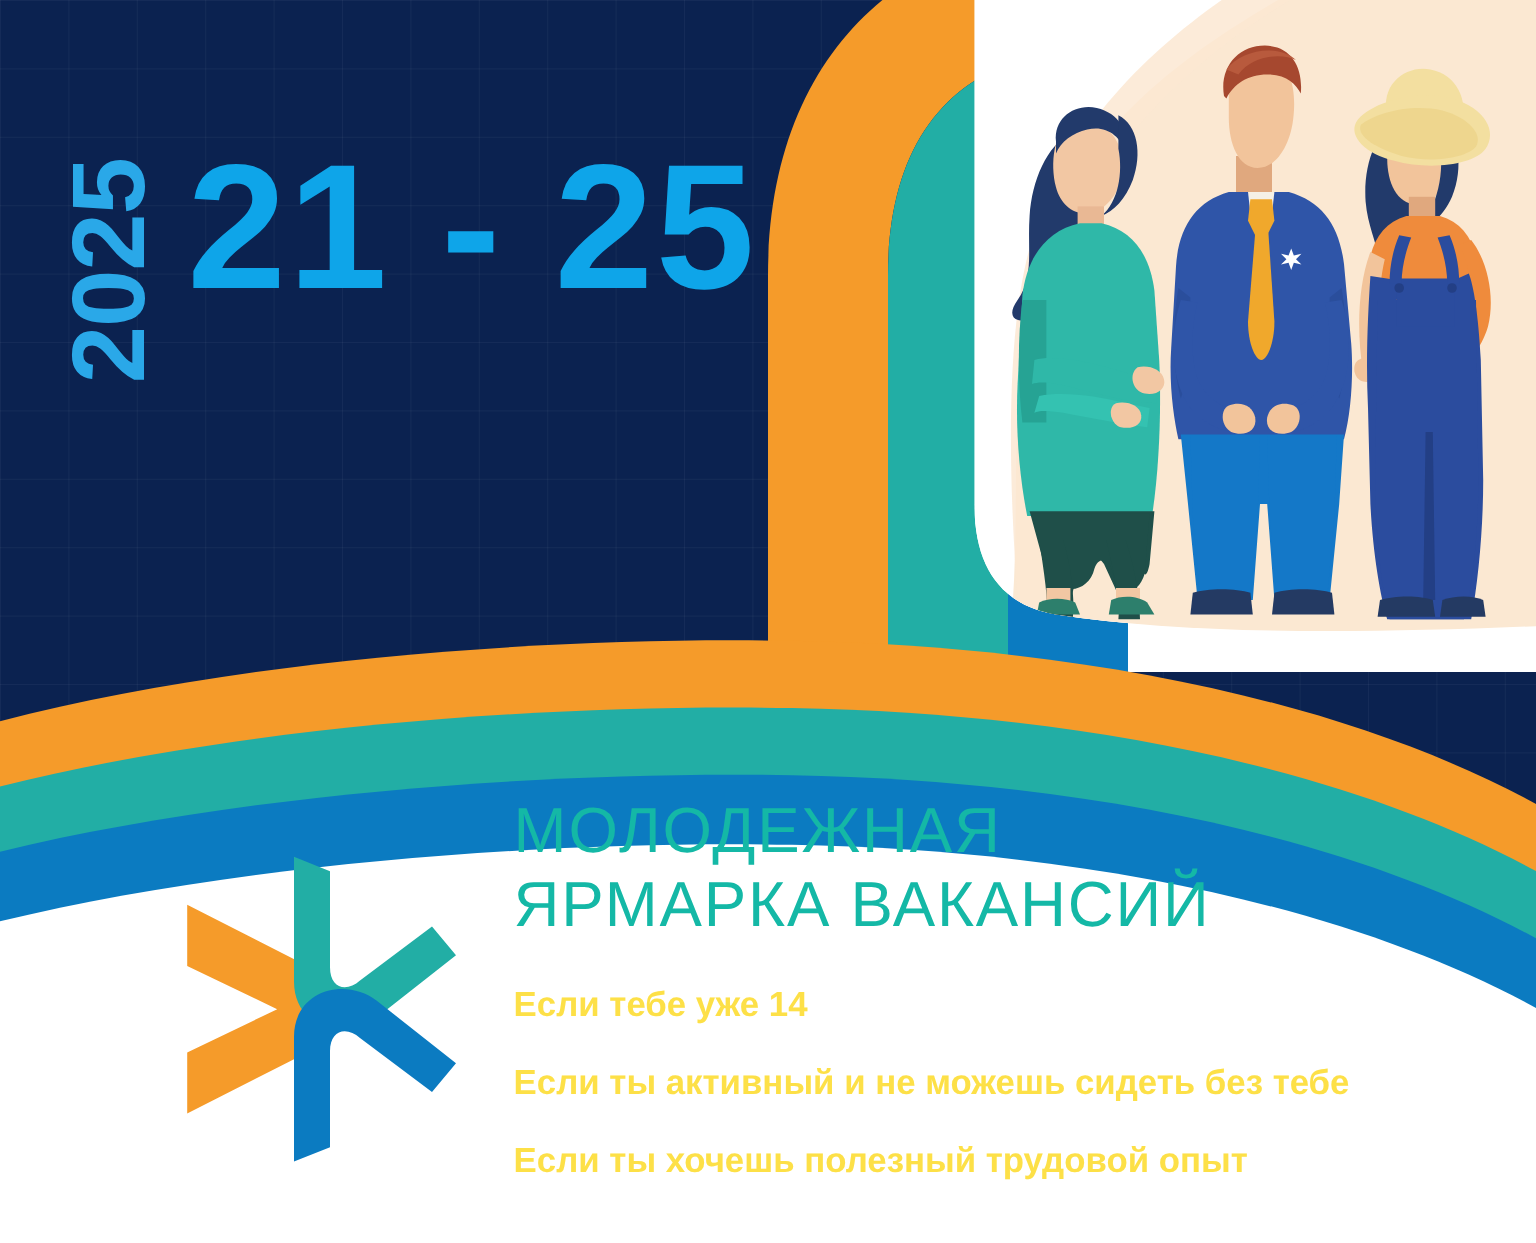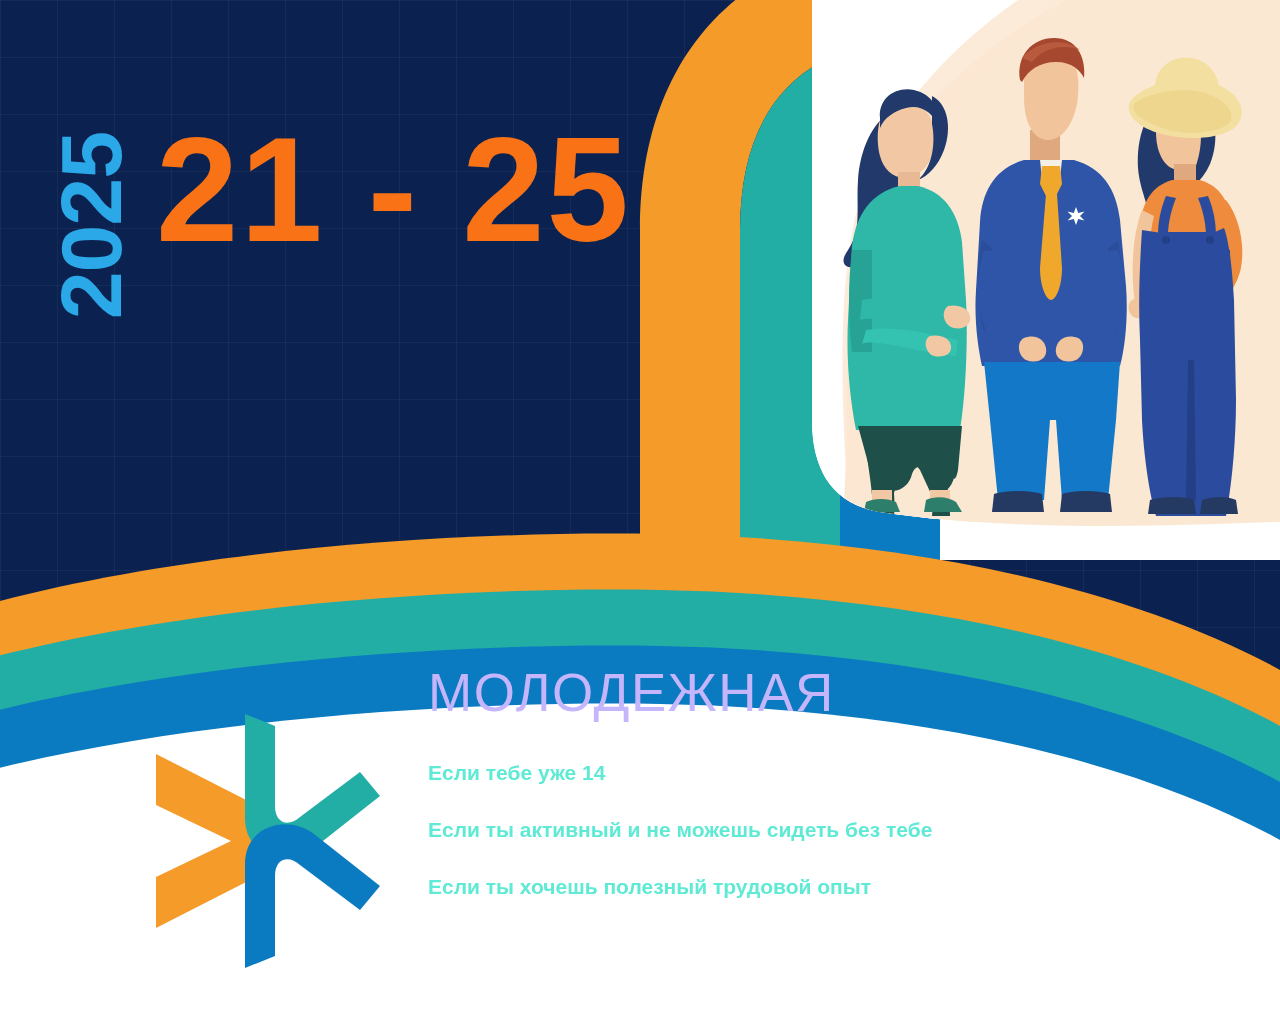--- a/index.html
+++ b/index.html
@@ -46,21 +46,21 @@
     letter-spacing:-1px;
     line-height:1;
     writing-mode:vertical-rl;
     transform:rotate(180deg);
     margin-left:48px;
     margin-top:12px;
     white-space:nowrap;
   }
   #datetexts{
     margin-left:22px;
-    color:#f97316;
+    color:#0ea5e9;
   }
   #dayrange{
     font-size:148px;
     font-weight:bold;
     line-height:.94;
     letter-spacing:2px;
     white-space:nowrap;
   }
   #monthname{
     font-size:106px;
@@ -77,33 +77,33 @@
     width:232px;height:258px;
     z-index:7;
   }
   #copyblock{
     position:absolute;
     left:428px;top:662px;
     width:836px;
     z-index:7;
   }
   .headline{
-    color:#c4b5fd;
+    color:#14b8a6;
     font-size:53px;
     font-weight:300;
     letter-spacing:1.5px;
     line-height:1.17;
     white-space:nowrap;
   }
   #bullets{
     margin-top:38px;
   }
   .bullet{
-    color:#5eead4;
-    font-size:21px;
+    color:#fde047;
+    font-size:29px;
     font-weight:bold;
     line-height:1;
     margin-bottom:36px;
     white-space:nowrap;
   }
   .bullet:last-child{margin-bottom:16px;}
 </style>
 </head>
 <body>
 
@@ -344,20 +344,21 @@
 
     <path d="M97,2 L127,14 L127,94 C127,112 141,115 152,105 L212,60 L232,84 L166,136
              C140,156 97,145 97,106 Z" fill="#22aea5"></path>
 
     <path d="M97,256 L127,244 L127,164 C127,146 141,143 152,153 L212,198 L232,174 L166,122
              C140,102 97,113 97,152 Z" fill="#0b7bc1"></path>
   </svg>
 
   <div id="copyblock">
     <div class="headline">МОЛОДЕЖНАЯ</div>
+    <div class="headline">ЯРМАРКА ВАКАНСИЙ</div>
     <div id="bullets">
       <div class="bullet">Если тебе уже 14</div>
       <div class="bullet">Если ты активный и не можешь сидеть без тебе</div>
       <div class="bullet">Если ты хочешь полезный трудовой опыт</div>
     </div>
   </div>
 
 </div>
 
 </body></html>

